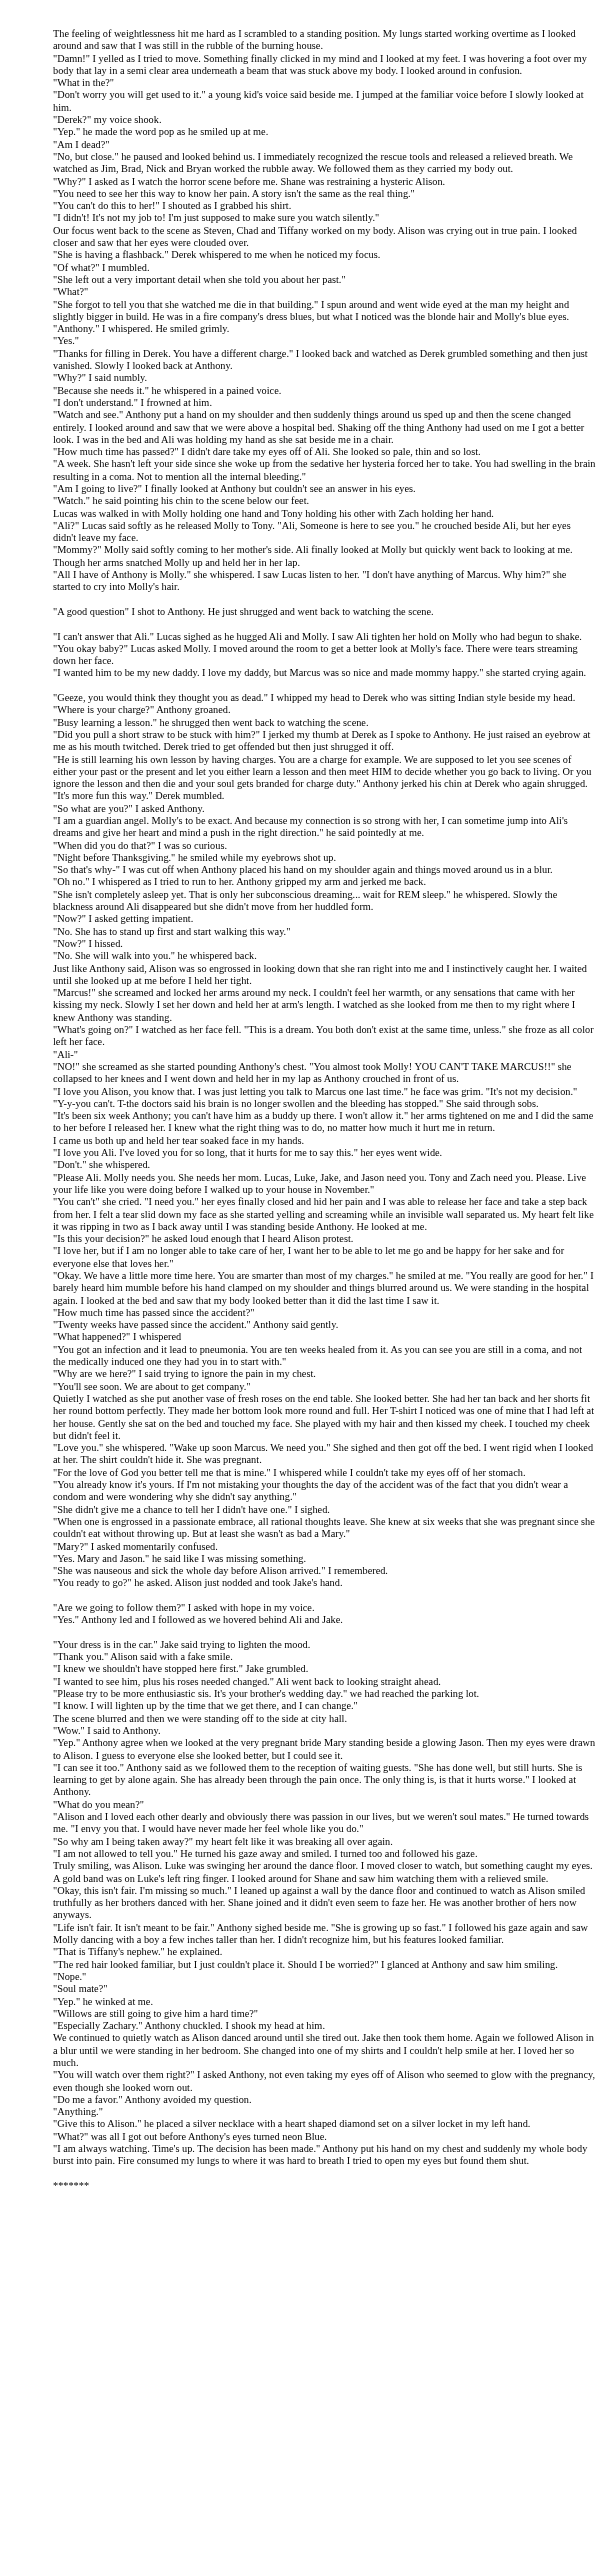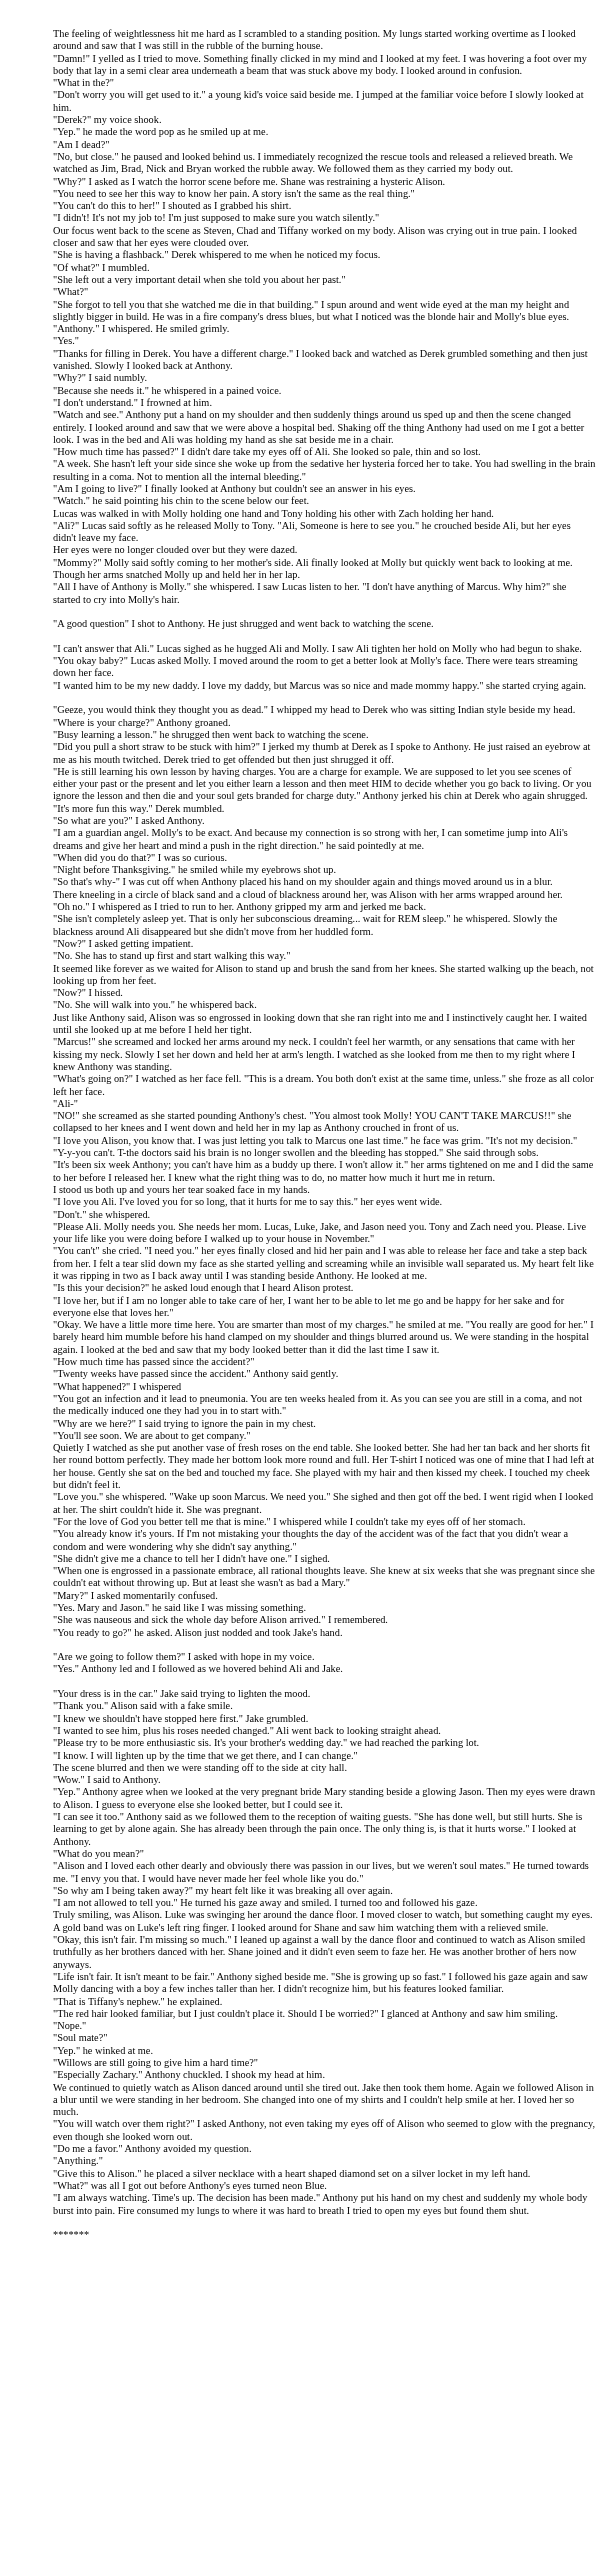--- a/index.html
+++ b/index.html
@@ -62,58 +62,55 @@
       <p>"Why?" I said numbly.</p>
       <p>"Because she needs it." he whispered in a pained voice.</p>
       <p>"I don't understand." I frowned at him.</p>
       <p>"Watch and see." Anthony put a hand on my shoulder and then suddenly things around us sped up and then the scene changed entirely. I looked around and saw that we were above a hospital bed. Shaking off the thing Anthony had used on me I got a better look. I was in the bed and Ali was holding my hand as she sat beside me in a chair.</p>
       <p>"How much time has passed?" I didn't dare take my eyes off of Ali. She looked so pale, thin and so lost.</p>
       <p>"A week. She hasn't left your side since she woke up from the sedative her hysteria forced her to take. You had swelling in the brain resulting in a coma. Not to mention all the internal bleeding."</p>
       <p>"Am I going to live?" I finally looked at Anthony but couldn't see an answer in his eyes.</p>
       <p>"Watch." he said pointing his chin to the scene below our feet.</p>
       <p>Lucas was walked in with Molly holding one hand and Tony holding his other with Zach holding her hand.</p>
       <p>"Ali?" Lucas said softly as he released Molly to Tony. "Ali, Someone is here to see you." he crouched beside Ali, but her eyes didn't leave my face.</p>
-      <p>Her eyes were no longer clouded over but they were dazed.</p>
       <p>"Mommy?" Molly said softly coming to her mother's side. Ali finally looked at Molly but quickly went back to looking at me. Though her arms snatched Molly up and held her in her lap.</p>
       <p>"All I have of Anthony is Molly." she whispered. I saw Lucas listen to her. "I don't have anything of Marcus. Why him?" she started to cry into Molly's hair.</p>
       <p class="blank">&nbsp;</p>
       <p>"A good question" I shot to Anthony. He just shrugged and went back to watching the scene.</p>
       <p class="blank">&nbsp;</p>
       <p>"I can't answer that Ali." Lucas sighed as he hugged Ali and Molly. I saw Ali tighten her hold on Molly who had begun to shake.</p>
       <p>"You okay baby?" Lucas asked Molly. I moved around the room to get a better look at Molly's face. There were tears streaming down her face.</p>
       <p>"I wanted him to be my new daddy. I love my daddy, but Marcus was so nice and made mommy happy." she started crying again.</p>
       <p class="blank">&nbsp;</p>
       <p>"Geeze, you would think they thought you as dead." I whipped my head to Derek who was sitting Indian style beside my head.</p>
       <p>"Where is your charge?" Anthony groaned.</p>
       <p>"Busy learning a lesson." he shrugged then went back to watching the scene.</p>
       <p>"Did you pull a short straw to be stuck with him?" I jerked my thumb at Derek as I spoke to Anthony. He just raised an eyebrow at me as his mouth twitched. Derek tried to get offended but then just shrugged it off.</p>
       <p>"He is still learning his own lesson by having charges. You are a charge for example. We are supposed to let you see scenes of either your past or the present and let you either learn a lesson and then meet HIM to decide whether you go back to living. Or you ignore the lesson and then die and your soul gets branded for charge duty." Anthony jerked his chin at Derek who again shrugged.</p>
       <p>"It's more fun this way." Derek mumbled.</p>
       <p>"So what are you?" I asked Anthony.</p>
       <p>"I am a guardian angel. Molly's to be exact. And because my connection is so strong with her, I can sometime jump into Ali's dreams and give her heart and mind a push in the right direction." he said pointedly at me.</p>
       <p>"When did you do that?" I was so curious.</p>
       <p>"Night before Thanksgiving." he smiled while my eyebrows shot up.</p>
       <p>"So that's why-" I was cut off when Anthony placed his hand on my shoulder again and things moved around us in a blur.</p>
-      <p>There kneeling in a circle of black sand and a cloud of blackness around her, was Alison with her arms wrapped around her.</p>
       <p>"Oh no." I whispered as I tried to run to her. Anthony gripped my arm and jerked me back.</p>
       <p>"She isn't completely asleep yet. That is only her subconscious dreaming... wait for REM sleep." he whispered. Slowly the blackness around Ali disappeared but she didn't move from her huddled form.</p>
       <p>"Now?" I asked getting impatient.</p>
       <p>"No. She has to stand up first and start walking this way."</p>
-      <p>It seemed like forever as we waited for Alison to stand up and brush the sand from her knees. She started walking up the beach, not looking up from her feet.</p>
       <p>"Now?" I hissed.</p>
       <p>"No. She will walk into you." he whispered back.</p>
       <p>Just like Anthony said, Alison was so engrossed in looking down that she ran right into me and I instinctively caught her. I waited until she looked up at me before I held her tight.</p>
       <p>"Marcus!" she screamed and locked her arms around my neck. I couldn't feel her warmth, or any sensations that came with her kissing my neck. Slowly I set her down and held her at arm's length. I watched as she looked from me then to my right where I knew Anthony was standing.</p>
       <p>"What's going on?" I watched as her face fell. "This is a dream. You both don't exist at the same time, unless." she froze as all color left her face.</p>
       <p>"Ali-"</p>
       <p>"NO!" she screamed as she started pounding Anthony's chest. "You almost took Molly! YOU CAN'T TAKE MARCUS!!" she collapsed to her knees and I went down and held her in my lap as Anthony crouched in front of us.</p>
       <p>"I love you Alison, you know that. I was just letting you talk to Marcus one last time." he face was grim. "It's not my decision."</p>
       <p>"Y-y-you can't. T-the doctors said his brain is no longer swollen and the bleeding has stopped." She said through sobs.</p>
       <p>"It's been six week Anthony; you can't have him as a buddy up there. I won't allow it." her arms tightened on me and I did the same to her before I released her. I knew what the right thing was to do, no matter how much it hurt me in return.</p>
-      <p>I stood us both up and yours her tear soaked face in my hands.</p>
+      <p>I came us both up and held her tear soaked face in my hands.</p>
       <p>"I love you Ali. I've loved you for so long, that it hurts for me to say this." her eyes went wide.</p>
       <p>"Don't." she whispered.</p>
       <p>"Please Ali. Molly needs you. She needs her mom. Lucas, Luke, Jake, and Jason need you. Tony and Zach need you. Please. Live your life like you were doing before I walked up to your house in November."</p>
       <p>"You can't" she cried. "I need you." her eyes finally closed and hid her pain and I was able to release her face and take a step back from her. I felt a tear slid down my face as she started yelling and screaming while an invisible wall separated us. My heart felt like it was ripping in two as I back away until I was standing beside Anthony. He looked at me.</p>
       <p>"Is this your decision?" he asked loud enough that I heard Alison protest.</p>
       <p>"I love her, but if I am no longer able to take care of her, I want her to be able to let me go and be happy for her sake and for everyone else that loves her."</p>
       <p>"Okay. We have a little more time here. You are smarter than most of my charges." he smiled at me. "You really are good for her." I barely heard him mumble before his hand clamped on my shoulder and things blurred around us. We were standing in the hospital again. I looked at the bed and saw that my body looked better than it did the last time I saw it.</p>
       <p>"How much time has passed since the accident?"</p>
       <p>"Twenty weeks have passed since the accident." Anthony said gently.</p>
       <p>"What happened?" I whispered</p>

